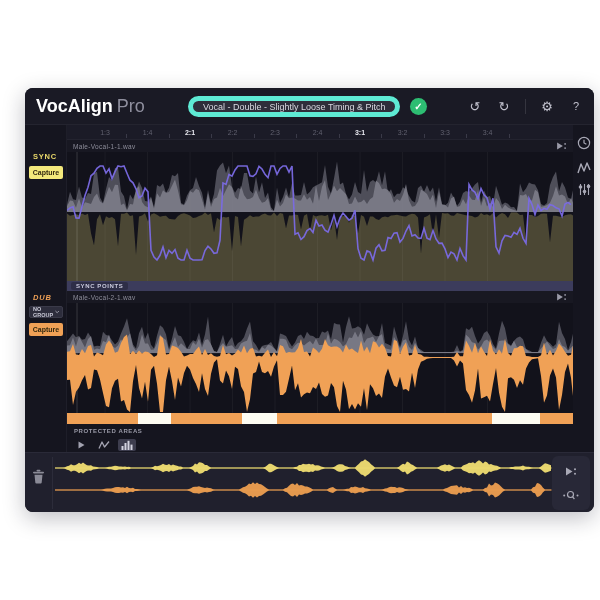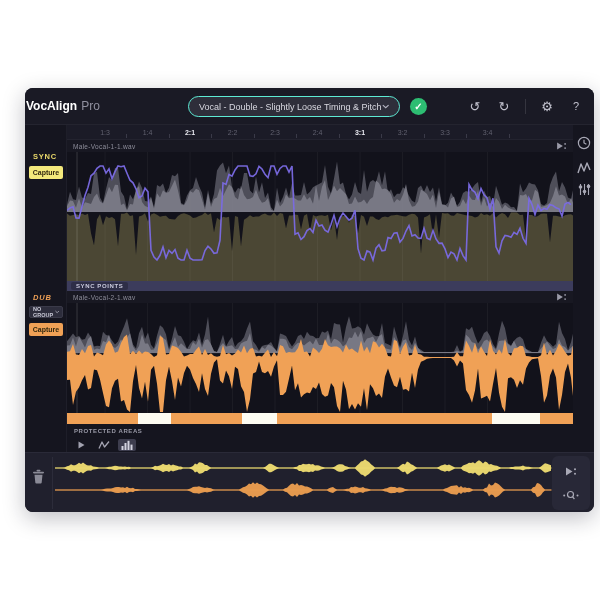--- a/index.html
+++ b/index.html
@@ -1,23 +1,23 @@
 <!DOCTYPE html>
 <html><head>
 <meta charset="utf-8">
 <style>
 *{margin:0;padding:0;box-sizing:border-box}
 html,body{width:600px;height:600px}
 body{background:#ffffff;position:relative;font-family:"Liberation Sans",sans-serif;-webkit-font-smoothing:antialiased;overflow:hidden}
 .window{position:absolute;left:25px;top:88px;width:569px;height:424px;background:#15151f;border-radius:8px;overflow:hidden;box-shadow:0 6px 22px rgba(20,20,40,.28)}
 
 .topbar{position:absolute;left:0;top:0;width:100%;height:37px;background:#1a1a25;border-bottom:1px solid #24242f;z-index:5}
-.brand{position:absolute;left:1px;top:0;height:37px;line-height:37px;font-size:12px;color:#fff}
+.brand{position:absolute;left:11px;top:0;height:37px;line-height:37px;font-size:18px;color:#fff}
 .brand .lite{color:#8f8f9e;font-weight:300;margin-left:4px}
-.preset{position:absolute;left:163px;top:8px;width:212px;height:21px;background:#2e2e3a;border:1px solid #5eead4;border-radius:11px;display:flex;align-items:center;justify-content:space-between;padding:0 10px;color:#d8d8e0;font-size:9px;cursor:pointer;white-space:nowrap}
+.preset{position:absolute;left:163px;top:8px;width:212px;height:21px;background:#2e2e3a;border:5px solid #5eead4;border-radius:11px;display:flex;align-items:center;justify-content:space-between;padding:0 10px;color:#d8d8e0;font-size:9px;cursor:pointer;white-space:nowrap}
 .check{position:absolute;left:385px;top:10px;width:17px;height:17px;border-radius:50%;color:#fff;font-size:10px;font-weight:bold;display:flex;align-items:center;justify-content:center}
 .tb-actions{position:absolute;right:10px;top:0;height:37px;display:flex;align-items:center;gap:13px;color:#c2c2ce}
 .tb-actions .ic{font-size:13px;cursor:pointer;width:16px;text-align:center;line-height:1}
 .tb-actions .ic.q{font-size:11px}
 .vdiv{width:1px;height:15px;background:#35353f}
 
 .sidebar{position:absolute;left:0;top:37px;width:42px;height:327px;background:#15151f;border-right:1px solid #1e1e29}
 .sec-label{position:absolute;left:8px;font-size:7.5px;font-weight:bold;letter-spacing:.8px}
 .capture{position:absolute;left:4px;width:34px;height:13px;border:none;border-radius:2px;font-family:"Liberation Sans",sans-serif;font-size:7px;font-weight:bold;color:#33290f;cursor:pointer;line-height:13px;text-align:center;padding:0}
 .groupdd{position:absolute;left:4px;top:181px;width:34px;height:12px;background:#2d2d3c;border:1px solid #3a3a49;border-radius:2px;display:flex;align-items:center;justify-content:space-between;padding:0 3px;color:#c9c9d6;font-size:5.5px;font-weight:bold;cursor:pointer}

